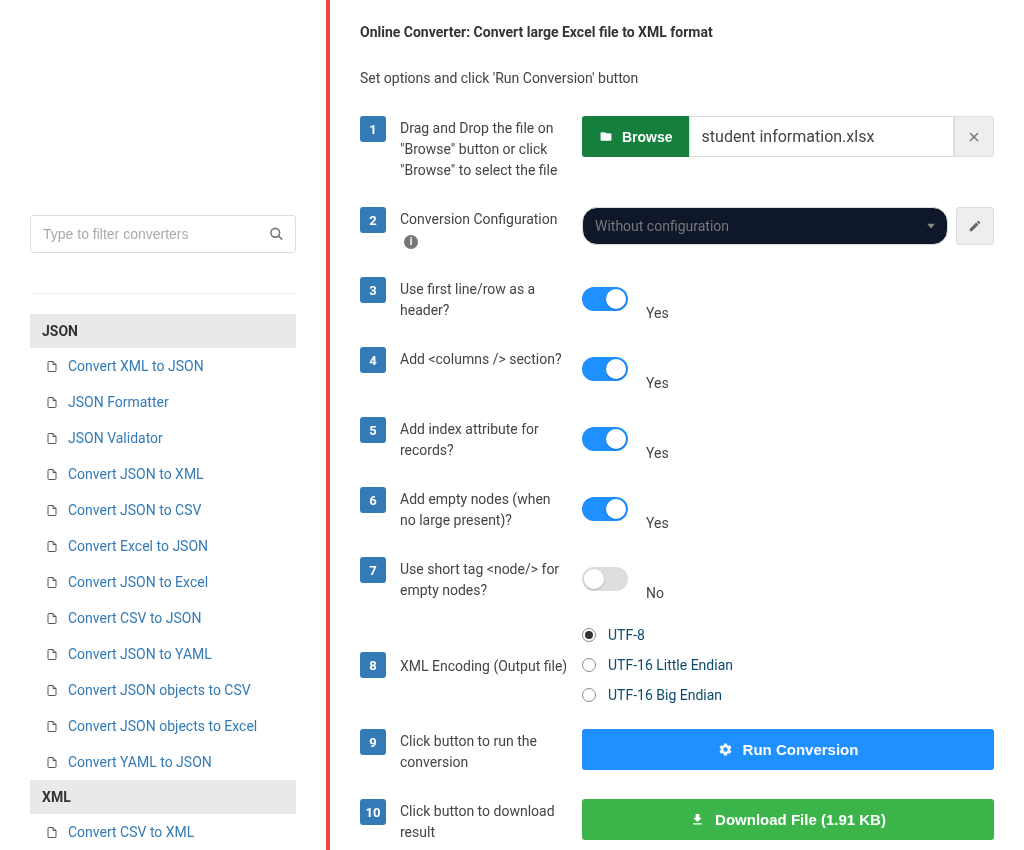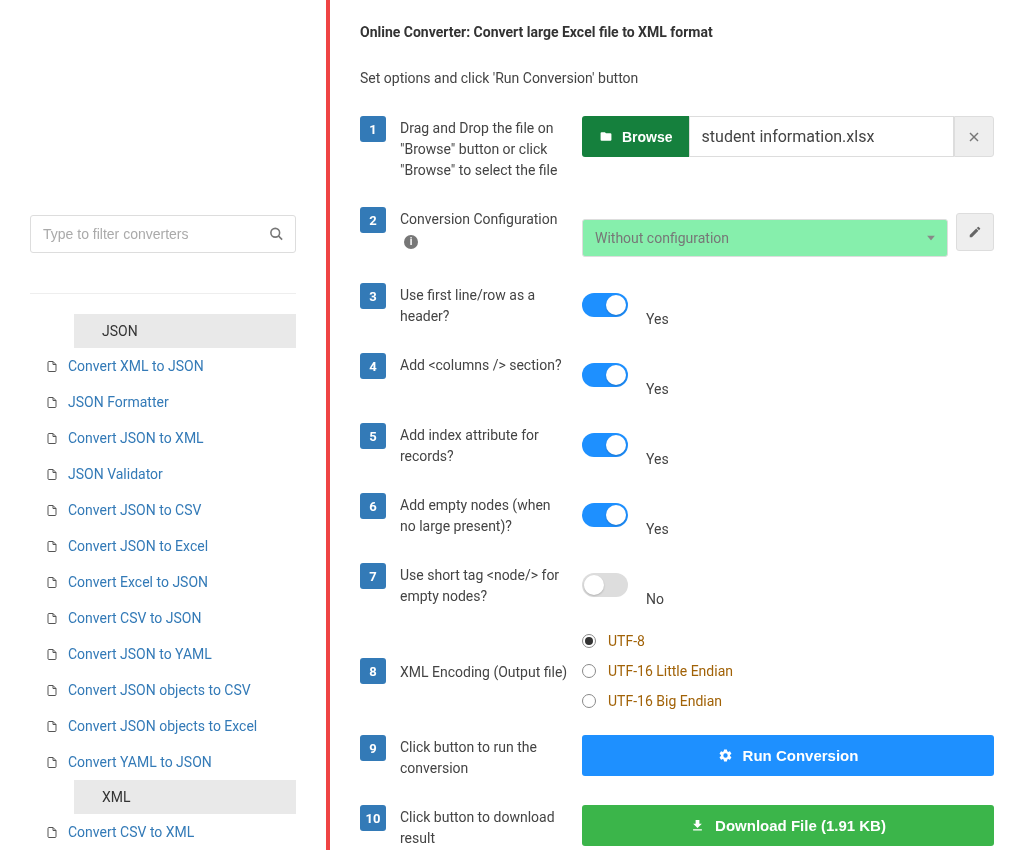--- a/index.html
+++ b/index.html
@@ -5,49 +5,49 @@
 * { box-sizing: border-box; margin: 0; padding: 0; }
 body { font-family: -apple-system, BlinkMacSystemFont, "Segoe UI", Roboto, "Helvetica Neue", Arial, sans-serif; color: #333; background: #fff; width: 1024px; height: 850px; overflow: hidden; }
 .page { display: flex; height: 100%; }
 .sidebar { width: 330px; padding: 20px 30px 0 30px; border-right: 4px solid #ef4444; display: flex; flex-direction: column; }
 .sidebar-spacer { height: 200px; }
 .search-wrap { position: relative; margin-bottom: 20px; }
 .search-input { width: 100%; padding: 10px 36px 10px 12px; border: 1px solid #ddd; border-radius: 3px; font-size: 14px; color: #555; }
 .search-input::placeholder { color: #aaa; }
 .search-icon { position: absolute; right: 12px; top: 50%; transform: translateY(-50%); color: #777; }
 .divider { border-top: 1px solid #eee; margin: 20px 0; }
-.cat-header { background: #e9e9e9; font-weight: 400; padding: 9px 28px; font-size: 14px; margin-left: 44px; }
+.cat-header { background: #e9e9e9; font-weight: 700; padding: 9px 12px; font-size: 14px; }
 .cat-list { list-style: none; }
 .cat-item { display: flex; align-items: flex-end; padding: 10px 16px; font-size: 14px; color: #337ab7; cursor: pointer; }
 .file-icon { display: inline-block; width: 12px; height: 15px; margin-right: 10px; color: #555; flex-shrink: 0; }
 .main { flex: 1; padding: 24px 30px; overflow-y: auto; }
 .title { font-size: 28px; font-weight: 700; color: #222; margin-bottom: 14px; }
 .subtitle { font-size: 14px; font-weight: 700; color: #333; margin-bottom: 30px; }
 .instruct { font-size: 14px; color: #444; margin-bottom: 30px; }
 .step-row { display: flex; align-items: flex-start; margin-bottom: 26px; gap: 14px; }
 .step-num { width: 26px; height: 26px; background: #337ab7; color: #fff; font-weight: 700; font-size: 13px; display: flex; align-items: center; justify-content: center; border-radius: 3px; flex-shrink: 0; }
 .step-label { width: 168px; font-size: 14px; color: #444; line-height: 1.5; padding-top: 2px; flex-shrink: 0; }
 .step-control { flex: 1; display: flex; align-items: center; }
 .browse-group { display: flex; width: 100%; }
 .browse-btn { background: #15803d; color: #fff; border: none; padding: 10px 16px; font-size: 14px; font-weight: 700; display: flex; align-items: center; gap: 8px; cursor: pointer; border-top-left-radius: 3px; border-bottom-left-radius: 3px; }
 .file-name { flex: 1; border: 1px solid #ddd; padding: 10px 12px; font-size: 16px; color: #444; background: #fff; }
 .clear-btn { border: 1px solid #ddd; background: #eee; width: 40px; display: flex; align-items: center; justify-content: center; color: #777; cursor: pointer; border-top-right-radius: 3px; border-bottom-right-radius: 3px; }
-.config-select { flex: 1; border: 1px solid #ddd; padding: 10px 12px; font-size: 14px; color: #777; background: #86efac; position: relative; border-radius: 3px; margin-top: 12px; }
+.config-select { flex: 1; border: 1px solid #ddd; padding: 10px 12px; font-size: 14px; color: #777; background: #0f172a; position: relative; border-radius: 15px; }
 .config-select .caret { position: absolute; right: 12px; top: 50%; transform: translateY(-50%); }
 .edit-btn { width: 38px; height: 38px; background: #eee; border: 1px solid #ddd; margin-left: 8px; display: flex; align-items: center; justify-content: center; color: #666; cursor: pointer; border-radius: 3px; }
 .info-icon { display: inline-flex; width: 14px; height: 14px; background: #777; color: #fff; border-radius: 50%; font-size: 10px; font-weight: 700; align-items: center; justify-content: center; margin-left: 4px; cursor: help; font-style: normal; }
 .toggle { width: 46px; height: 24px; border-radius: 12px; position: relative; cursor: pointer; flex-shrink: 0; }
 .toggle.on { background: #1e90ff; }
 .toggle.off { background: #ddd; }
 .toggle .knob { width: 20px; height: 20px; background: #fff; border-radius: 50%; position: absolute; top: 2px; box-shadow: 0 1px 2px rgba(0,0,0,0.2); }
 .toggle.on .knob { right: 2px; }
 .toggle.off .knob { left: 2px; }
 .toggle-label { margin-left: 18px; font-size: 14px; color: #444; margin-top: 28px; }
 .radio-group { display: flex; flex-direction: column; gap: 14px; }
-.radio-item { display: flex; align-items: center; gap: 12px; font-size: 14px; color: #a16207; cursor: pointer; }
+.radio-item { display: flex; align-items: center; gap: 12px; font-size: 14px; color: #0c4a6e; cursor: pointer; }
 .radio { width: 14px; height: 14px; border: 1px solid #888; border-radius: 50%; display: inline-flex; align-items: center; justify-content: center; }
 .radio.selected::after { content: ""; width: 8px; height: 8px; background: #333; border-radius: 50%; }
 .run-btn { width: 100%; background: #1e90ff; color: #fff; border: none; padding: 12px; font-size: 15px; font-weight: 700; display: flex; align-items: center; justify-content: center; gap: 10px; cursor: pointer; border-radius: 3px; }
 .download-btn { width: 100%; background: #3bb54a; color: #fff; border: none; padding: 12px; font-size: 15px; font-weight: 700; display: flex; align-items: center; justify-content: center; gap: 10px; cursor: pointer; border-radius: 3px; }
 svg { display: block; }
 </style>
 </head>
 <body>
 
 <div class="page">
@@ -84,57 +84,57 @@
           </span>
           <span>JSON Formatter</span>
         </li>
       <li class="cat-item">
           <span class="file-icon">
             <svg viewBox="0 0 24 24" width="12" height="15" fill="none" stroke="currentColor" stroke-width="2">
               <path d="M14 2H6a2 2 0 0 0-2 2v16a2 2 0 0 0 2 2h12a2 2 0 0 0 2-2V8z"></path>
               <polyline points="14 2 14 8 20 8"></polyline>
             </svg>
           </span>
+          <span>JSON Validator</span>
+        </li>
+      <li class="cat-item">
+          <span class="file-icon">
+            <svg viewBox="0 0 24 24" width="12" height="15" fill="none" stroke="currentColor" stroke-width="2">
+              <path d="M14 2H6a2 2 0 0 0-2 2v16a2 2 0 0 0 2 2h12a2 2 0 0 0 2-2V8z"></path>
+              <polyline points="14 2 14 8 20 8"></polyline>
+            </svg>
+          </span>
           <span>Convert JSON to XML</span>
         </li>
       <li class="cat-item">
           <span class="file-icon">
             <svg viewBox="0 0 24 24" width="12" height="15" fill="none" stroke="currentColor" stroke-width="2">
               <path d="M14 2H6a2 2 0 0 0-2 2v16a2 2 0 0 0 2 2h12a2 2 0 0 0 2-2V8z"></path>
               <polyline points="14 2 14 8 20 8"></polyline>
             </svg>
           </span>
-          <span>JSON Validator</span>
-        </li>
-      <li class="cat-item">
-          <span class="file-icon">
-            <svg viewBox="0 0 24 24" width="12" height="15" fill="none" stroke="currentColor" stroke-width="2">
-              <path d="M14 2H6a2 2 0 0 0-2 2v16a2 2 0 0 0 2 2h12a2 2 0 0 0 2-2V8z"></path>
-              <polyline points="14 2 14 8 20 8"></polyline>
-            </svg>
-          </span>
           <span>Convert JSON to CSV</span>
         </li>
       <li class="cat-item">
           <span class="file-icon">
             <svg viewBox="0 0 24 24" width="12" height="15" fill="none" stroke="currentColor" stroke-width="2">
               <path d="M14 2H6a2 2 0 0 0-2 2v16a2 2 0 0 0 2 2h12a2 2 0 0 0 2-2V8z"></path>
               <polyline points="14 2 14 8 20 8"></polyline>
             </svg>
           </span>
+          <span>Convert Excel to JSON</span>
+        </li>
+      <li class="cat-item">
+          <span class="file-icon">
+            <svg viewBox="0 0 24 24" width="12" height="15" fill="none" stroke="currentColor" stroke-width="2">
+              <path d="M14 2H6a2 2 0 0 0-2 2v16a2 2 0 0 0 2 2h12a2 2 0 0 0 2-2V8z"></path>
+              <polyline points="14 2 14 8 20 8"></polyline>
+            </svg>
+          </span>
           <span>Convert JSON to Excel</span>
-        </li>
-      <li class="cat-item">
-          <span class="file-icon">
-            <svg viewBox="0 0 24 24" width="12" height="15" fill="none" stroke="currentColor" stroke-width="2">
-              <path d="M14 2H6a2 2 0 0 0-2 2v16a2 2 0 0 0 2 2h12a2 2 0 0 0 2-2V8z"></path>
-              <polyline points="14 2 14 8 20 8"></polyline>
-            </svg>
-          </span>
-          <span>Convert Excel to JSON</span>
         </li>
       <li class="cat-item">
           <span class="file-icon">
             <svg viewBox="0 0 24 24" width="12" height="15" fill="none" stroke="currentColor" stroke-width="2">
               <path d="M14 2H6a2 2 0 0 0-2 2v16a2 2 0 0 0 2 2h12a2 2 0 0 0 2-2V8z"></path>
               <polyline points="14 2 14 8 20 8"></polyline>
             </svg>
           </span>
           <span>Convert CSV to JSON</span>
         </li>

